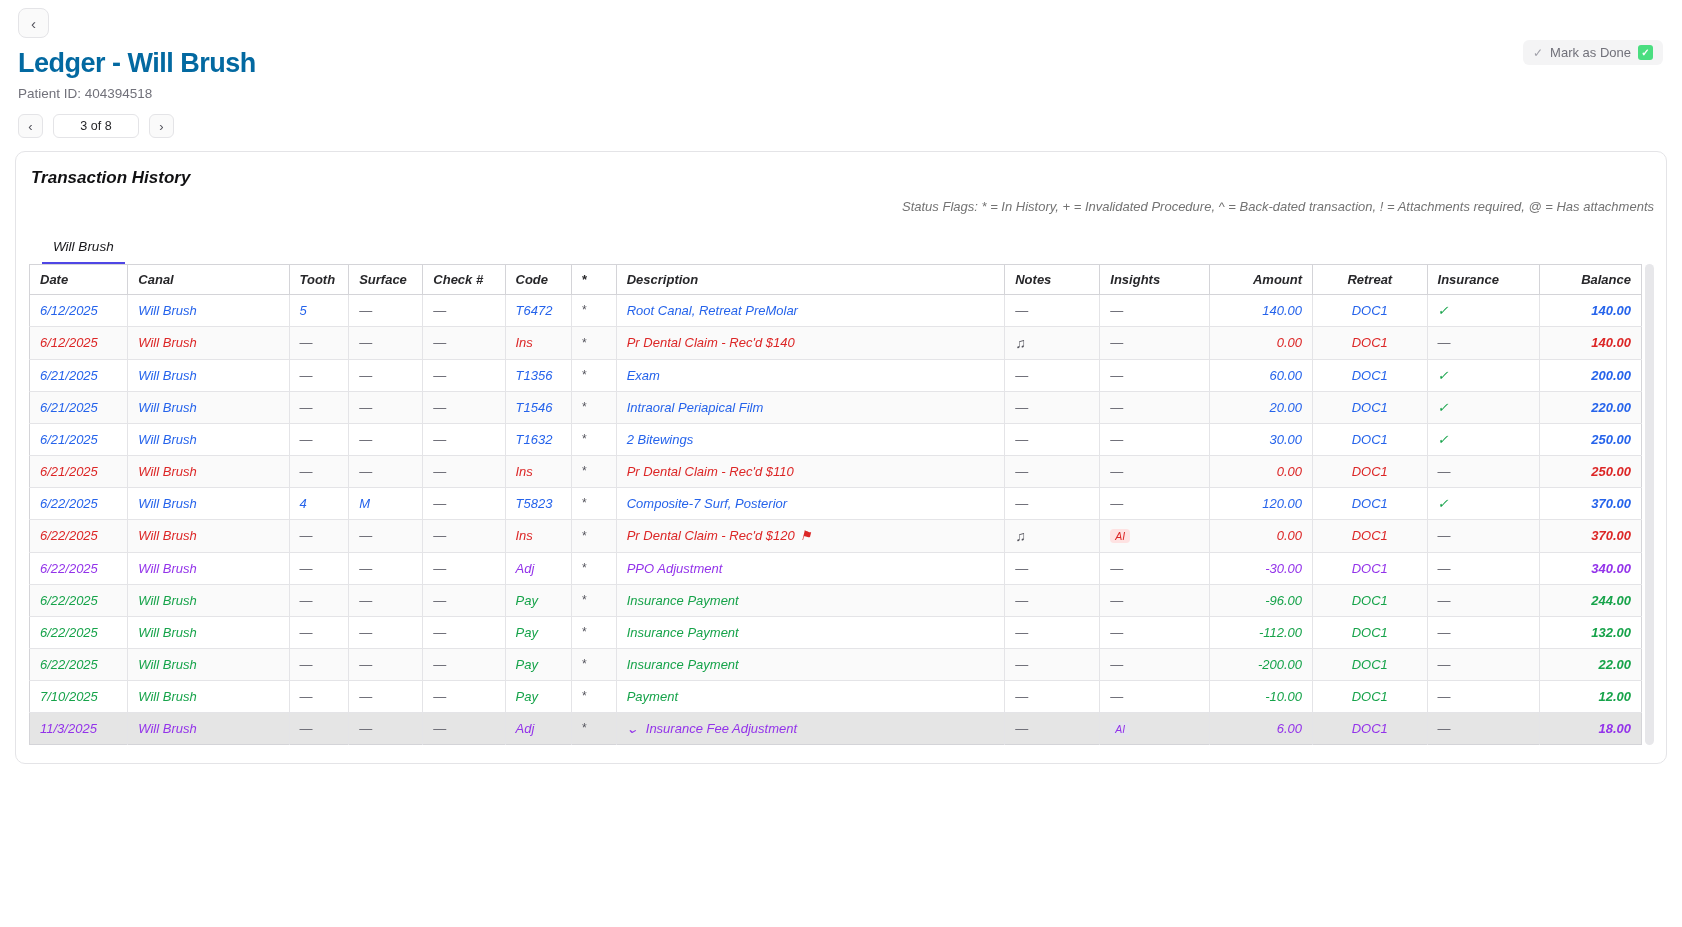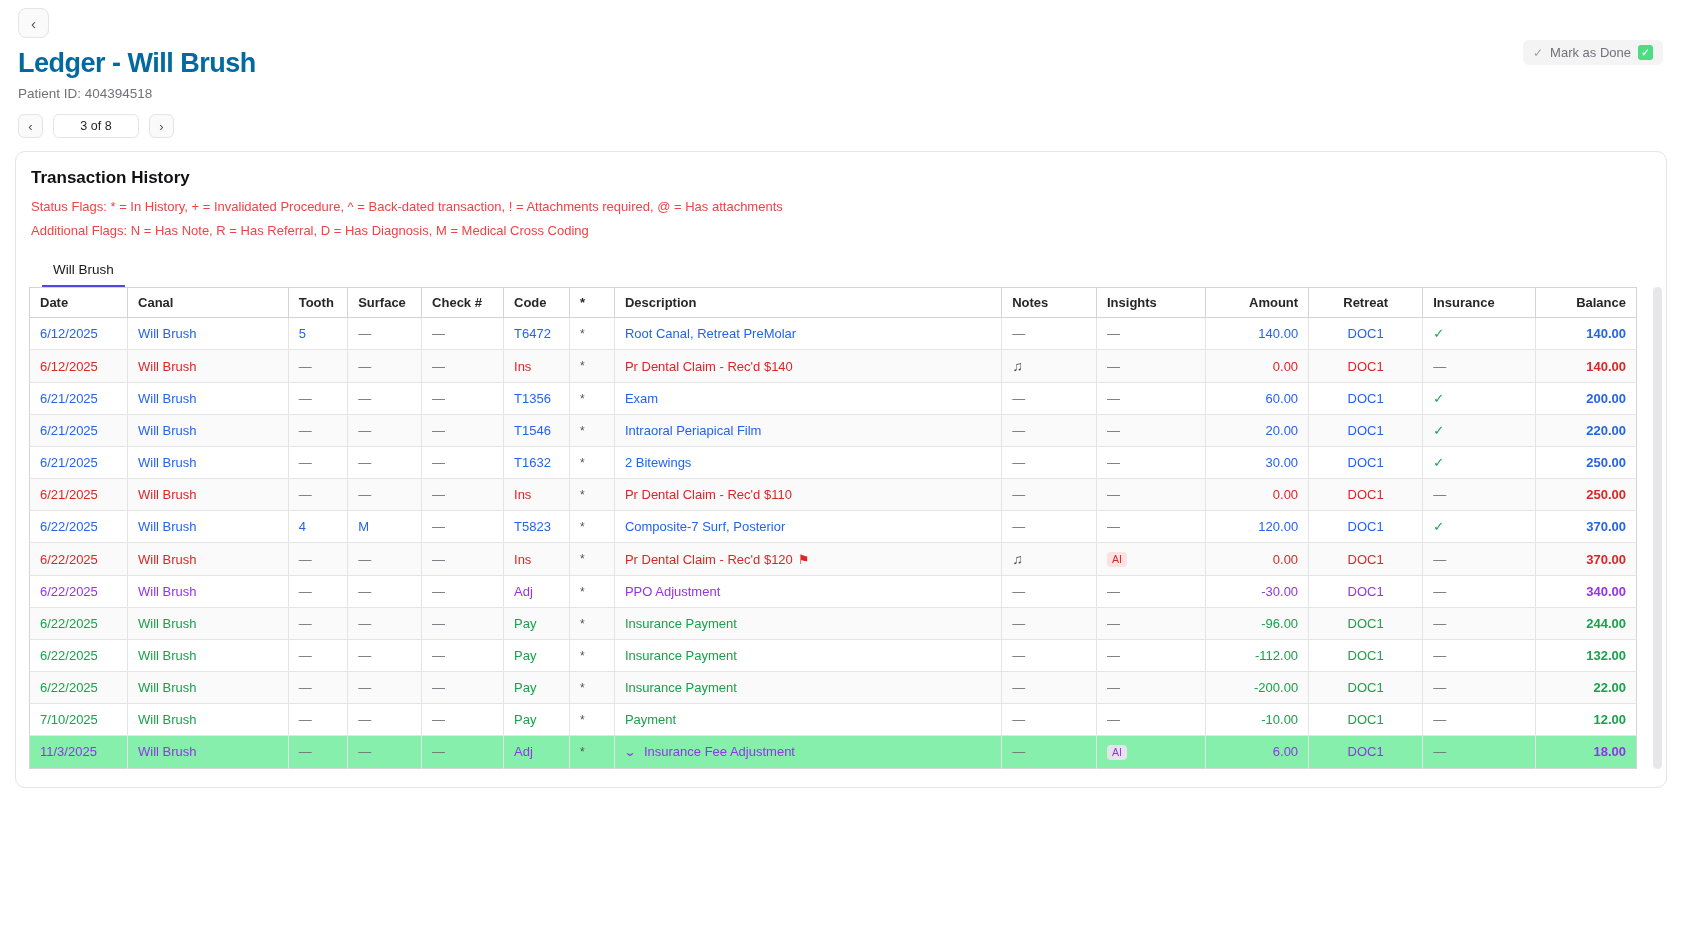--- a/index.html
+++ b/index.html
@@ -33,49 +33,49 @@
   .done-check { color:#a1a1aa; font-size:12px; }
   .emoji-box {
     width:15px; height:15px; border-radius:3px; background:#4ade80;
     display:inline-flex; align-items:center; justify-content:center;
   }
   .emoji-box span { color:#ffffff; font-size:10px; font-weight:700; line-height:1; }
 
   
   .card {
     margin:13px 15px 20px 15px; border:1px solid #e4e4e7; border-radius:10px;
-    background:#fff; padding:14px 4px 18px 13px;
+    background:#fff; padding:14px 12px 18px 13px;font-style:italic;
   }
   .card-title { font-size:17px; font-weight:700; color:#111113; margin:2px 0 0 2px; }
-  .legend { font-size:13px; color:#ef4444; margin:9px 0 0 2px; line-height:1.5; }
+  .legend { font-size:13px; color:#737373; margin:9px 0 0 2px; line-height:1.5;text-align:right; }
   .tabs { margin:16px 0 0 13px; display:flex; }
   .tab {
     padding:6px 11px 8px 11px; font-size:13.5px; color:#18181b; cursor:pointer;
     border-bottom:2px solid #4f46e5;
   }
 
   
-  .table-wrap { display:flex; align-items:stretch; gap:16px; margin-top:0; }
+  .table-wrap { display:flex; align-items:stretch; gap:3px; margin-top:0; }
   table { border-collapse:collapse; width:100%; table-layout:fixed; border:1px solid #d4d4d8; }
   th {
     font-size:13px; font-weight:700; color:#27272a; text-align:left;
     padding:7px 10px; border-right:1px solid #d4d4d8; border-bottom:1px solid #d4d4d8;
     background:#fff; white-space:nowrap; overflow:hidden;
   }
   th.r { text-align:right; } th.c { text-align:center; }
   td {
     font-size:13px; color:#71717a; padding:8px 10px;
     border-right:1px solid #e4e4e7; border-bottom:1px solid #e4e4e7;
     white-space:nowrap; overflow:hidden;
   }
   th:last-child, td:last-child { border-right:none; }
   tr:last-child td { border-bottom:none; }
   td.r { text-align:right; } td.c { text-align:center; }
   tr.stripe td { background:#fafafa; }
-  tr.row-green td { background:#86efac; }
+  tr.row-green td { background:#e5e5e5; }
   td.star { color:#52525b; font-size:12px; }
   td.bold, .bold { font-weight:700; }
 
   .tone-blue   .tonal { color:#2563eb; }
   .tone-red    .tonal { color:#dc2626; }
   .tone-purple .tonal { color:#9333ea; }
   .tone-green  .tonal { color:#16a34a; }
 
   .note-glyph { color:#52525b; font-size:14px; }
   .check-glyph { color:#16a34a; font-size:13px; }
@@ -119,21 +119,20 @@
       <div class="page-ind">3 of 8</div>
       <button class="pager-btn">
         <span>›</span>
       </button>
     </div>
   </div>
 
   <div class="card">
     <h2 class="card-title">Transaction History</h2>
     <p class="legend">Status Flags: * = In History, + = Invalidated Procedure, ^ = Back-dated transaction, ! = Attachments required, @ = Has attachments</p>
-    <p class="legend" style="margin-top:4px;">Additional Flags: N = Has Note, R = Has Referral, D = Has Diagnosis, M = Medical Cross Coding</p>
 
     <div class="tabs">
       <div class="tab">Will Brush</div>
     </div>
 
     <div class="table-wrap">
       <table>
         <colgroup id="cols">
             <col style="width: 6.1%;">
             <col style="width: 10%;">

